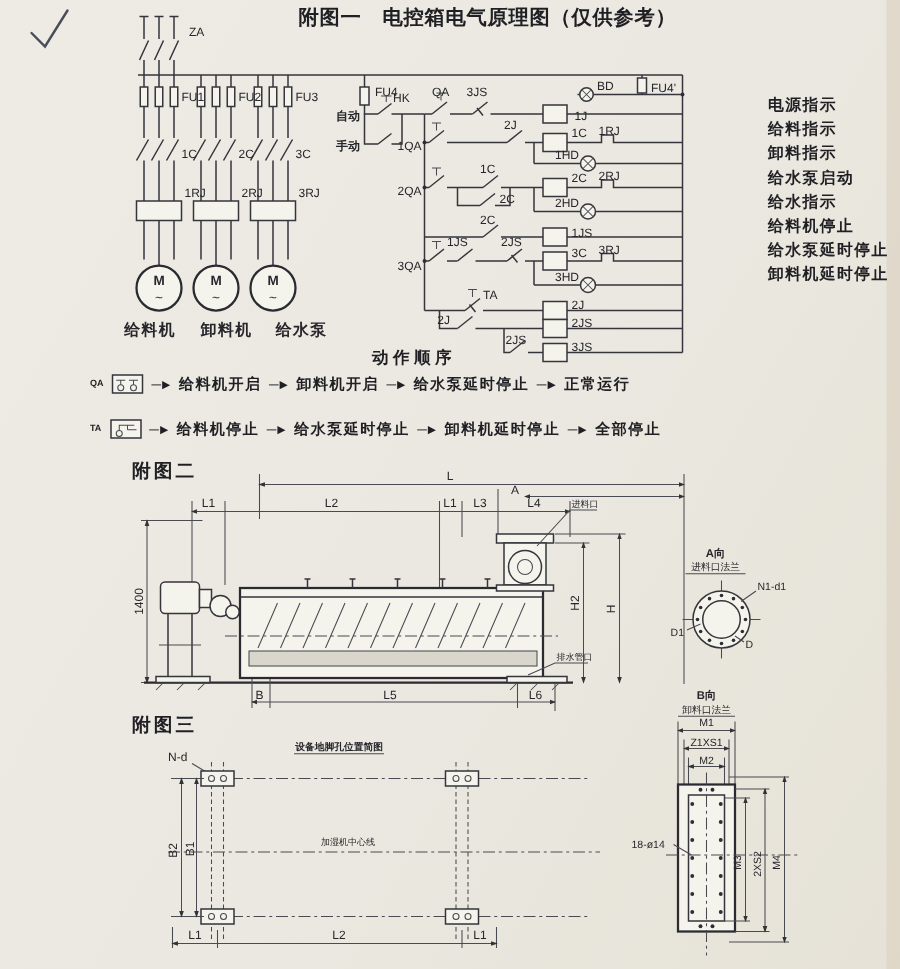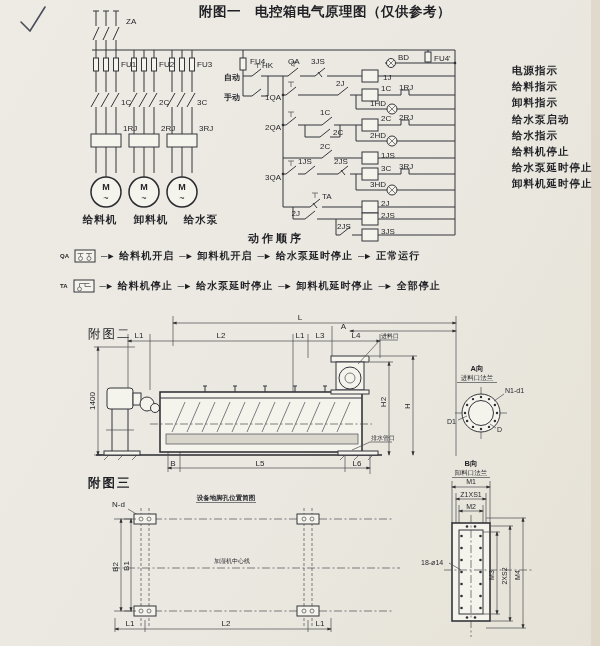--- a/index.html
+++ b/index.html
@@ -21,21 +21,21 @@
   .band{fill:#d9d6cc;stroke:#4a4a52;stroke-width:.7}
   .overlay{position:absolute;color:#1f1f24;margin-left:32px;}
   #fig1-title{left:167px;top:3px;font-size:13.5px;font-weight:bold;letter-spacing:.5px;}
   #right-col{left:480px;top:62px;width:112px;font-size:10.5px;line-height:16.2px;letter-spacing:1px;font-weight:600;}
   #seq-title{left:216px;top:231px;font-size:11px;font-weight:bold;letter-spacing:3px;}
   .seq-row{left:28px;display:flex;align-items:center;gap:5px;font-size:10px;font-weight:600;letter-spacing:1px;white-space:nowrap;}
   #seq-row-1{top:249px;}
   #seq-row-2{top:279px;}
   .seq-key{font-size:6px;font-weight:bold;letter-spacing:0;}
   .seq-arrow{letter-spacing:-1px;font-weight:400;font-size:9px;}
-  #fig2-title{left:56px;top:326px;font-size:12.5px;font-weight:normal;letter-spacing:2px;}
+  #fig2-title{left:56px;top:306px;font-size:12.5px;font-weight:bold;letter-spacing:2px;}
   #fig3-title{left:56px;top:475px;font-size:12.5px;font-weight:bold;letter-spacing:2px;}
 </style>
 </head>
 <body>
 
 <div id="paper"></div>
 <div id="scan-edge"></div>
 
 <div id="fig1-title" class="overlay">附图一　电控箱电气原理图（仅供参考）</div>
 

